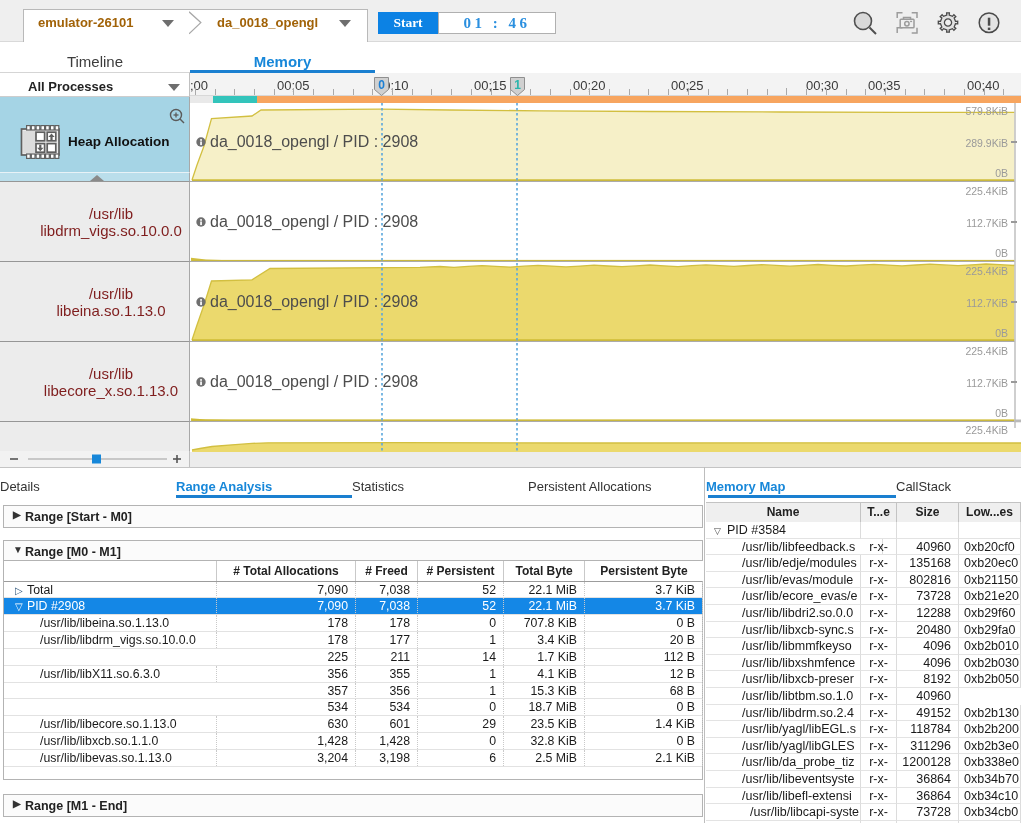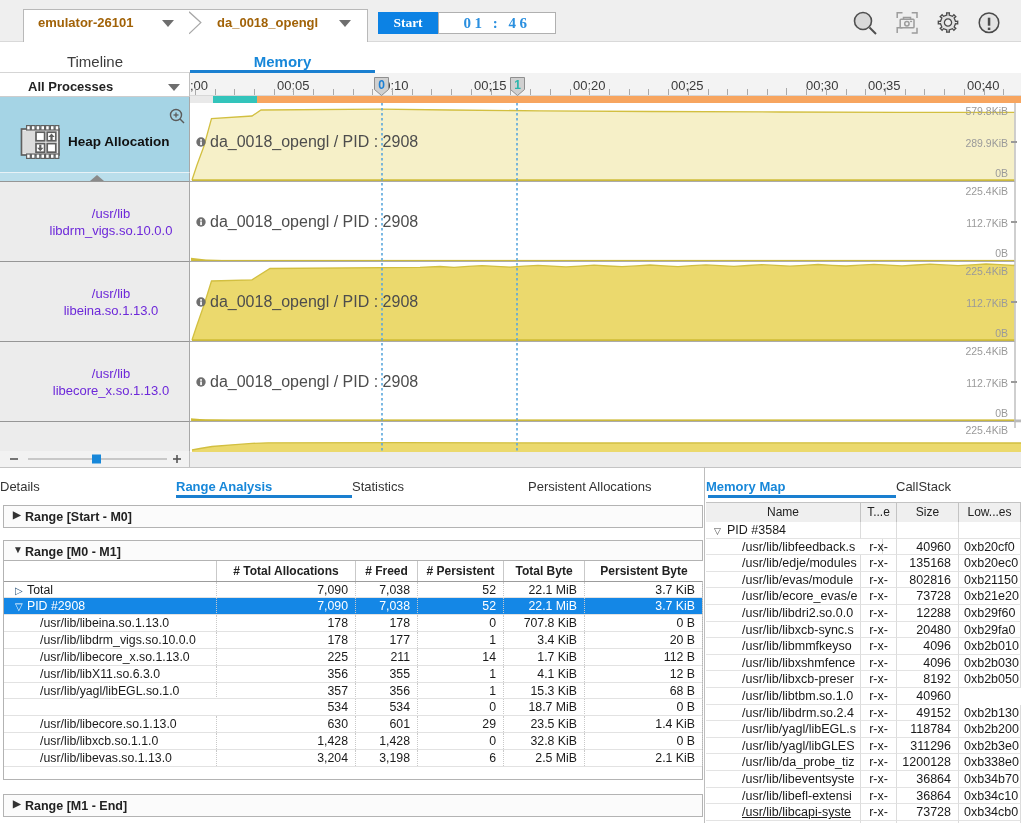--- a/index.html
+++ b/index.html
@@ -25,21 +25,21 @@
 .mtab.sel { color:#1787d9; font-weight:bold; }
 #memul { position:absolute; left:190px; top:70px; width:185px; height:4px; background:#1a7fd0; }
 #allproc { position:absolute; left:0; top:72px; width:190px; height:25px; background:#fff;
   border-top:1px solid #d5d5d5; border-bottom:1px solid #cdcdcd; border-right:1px solid #c0c0c0; }
 #allproc .t { position:absolute; left:28px; top:6px; font-size:13px; font-weight:bold; color:#222; }
 #allproc .arr { position:absolute; left:168px; top:11px; width:0; height:0;
   border-left:6px solid transparent; border-right:6px solid transparent; border-top:7px solid #6e6e6e; }
 .lrow { position:absolute; left:0; width:190px; background:#ececec;
   border-right:1px solid #a8a8a8; border-top:1px solid #969696; }
 .lrow .lbl { position:absolute; left:0; width:222px; text-align:center;
-  font-size:13px; color:#6d28d9; line-height:17px; }
+  font-size:15px; color:#7f1d1d; line-height:17px; }
 #heaprow { position:absolute; left:0; top:97px; width:190px; height:75px;
   background:#a5d4e5; border-right:1px solid #a8a8a8; }
 #heapstrip { position:absolute; left:0; top:172px; width:190px; height:9px;
   background:#badeeb; border-top:1px solid #e8f2f7; border-right:1px solid #a8a8a8; }
 #heaptri { position:absolute; left:90px; top:175px; width:0; height:0;
   border-left:7px solid transparent; border-right:7px solid transparent;
   border-bottom:6px solid #8a8a8a; }
 #heaplbl { position:absolute; left:68px; top:134px; font-size:13.5px; font-weight:bold; color:#111; }
 #ruler { position:absolute; left:190px; top:73px; width:831px; height:23px; background:#f3f3f3;
   border-bottom:1px solid #d8d8d8; overflow:hidden; }
@@ -64,21 +64,21 @@
 #ltable { position:absolute; left:3px; top:561px; width:700px; height:219px;
   border:1px solid #b3b3b3; border-top:none; background:#fff; }
 .lth { position:absolute; top:0; height:20px; font-size:12px; font-weight:bold; color:#222;
   text-align:center; line-height:21px; border-right:1px solid #c9c9c9; background:#fff; }
 .ltr { position:absolute; left:0; width:698px; height:16.3px; font-size:12.3px; color:#1a1a1a; }
 .ltr .c { position:absolute; top:0; height:16.3px; line-height:16.3px; border-right:1px dotted #c9c9c9; }
 .num { text-align:right; padding-right:7px; }
 .ltr.sel { background:#1487e6; color:#fff; }
 #rtable { position:absolute; left:706px; top:467px; width:315px; height:356px; overflow:hidden; }
 .rth { position:absolute; top:35px; height:36px; background:#efefef; font-size:12px;
-  font-weight:normal; color:#222; text-align:center; line-height:19px;
+  font-weight:bold; color:#222; text-align:center; line-height:19px;
   border-right:1px solid #c3c3c3; border-top:1px solid #c3c3c3; border-bottom:1px solid #c3c3c3; }
 .rtr { position:absolute; height:16.6px; font-size:12.5px; color:#1a1a1a; }
 .rtr .c { position:absolute; top:0; height:16.6px; line-height:16.2px; border-right:1px solid #dcdcdc;
   border-bottom:1px solid #e3e3e3; overflow:hidden; white-space:nowrap; }
 </style>
 </head>
 <body>
 <div id="page">
   <div id="toolbar"></div>
   <div class="combo" style="left:23px; width:180px; border-right:none;">
@@ -379,45 +379,39 @@
           <span style="position:absolute; left:36px;">/usr/lib/libdrm_vigs.so.10.0.0</span>
         </div>
         <div class="c num" style="left:213px; width:139px;">178</div>
         <div class="c num" style="left:352px; width:62px;">177</div>
         <div class="c num" style="left:414px; width:86px;">1</div>
         <div class="c num" style="left:500px; width:81px;">3.4 KiB</div>
         <div class="c num" style="left:581px; width:118px;">20 B</div>
       </div>
     <div style="position:absolute; left:0; top:86.9px; width:698px; height:1px; background:#e2e2e2;"></div>
     <div class="ltr" style="top:87.8px;">
-        <div class="c" style="left:0; width:213px; overflow:hidden; white-space:nowrap;">
-          <span style="position:absolute; left:36px;">/usr/lib/libecore_x.so.1.13.0</span>
-        </div>
         <div class="c num" style="left:213px; width:139px;">225</div>
         <div class="c num" style="left:352px; width:62px;">211</div>
         <div class="c num" style="left:414px; width:86px;">14</div>
         <div class="c num" style="left:500px; width:81px;">1.7 KiB</div>
         <div class="c num" style="left:581px; width:118px;">112 B</div>
       </div>
     <div style="position:absolute; left:0; top:103.7px; width:698px; height:1px; background:#e2e2e2;"></div>
     <div class="ltr" style="top:104.6px;">
         <div class="c" style="left:0; width:213px; overflow:hidden; white-space:nowrap;">
           <span style="position:absolute; left:36px;">/usr/lib/libX11.so.6.3.0</span>
         </div>
         <div class="c num" style="left:213px; width:139px;">356</div>
         <div class="c num" style="left:352px; width:62px;">355</div>
         <div class="c num" style="left:414px; width:86px;">1</div>
         <div class="c num" style="left:500px; width:81px;">4.1 KiB</div>
         <div class="c num" style="left:581px; width:118px;">12 B</div>
       </div>
     <div style="position:absolute; left:0; top:120.5px; width:698px; height:1px; background:#e2e2e2;"></div>
     <div class="ltr" style="top:121.5px;">
-        <div class="c" style="left:0; width:213px; overflow:hidden; white-space:nowrap;">
-          <span style="position:absolute; left:36px;">/usr/lib/yagl/libEGL.so.1.0</span>
-        </div>
         <div class="c num" style="left:213px; width:139px;">357</div>
         <div class="c num" style="left:352px; width:62px;">356</div>
         <div class="c num" style="left:414px; width:86px;">1</div>
         <div class="c num" style="left:500px; width:81px;">15.3 KiB</div>
         <div class="c num" style="left:581px; width:118px;">68 B</div>
       </div>
     <div style="position:absolute; left:0; top:137.4px; width:698px; height:1px; background:#e2e2e2;"></div>
     <div class="ltr" style="top:138.3px;">
         <div class="c num" style="left:213px; width:139px;">534</div>
         <div class="c num" style="left:352px; width:62px;">534</div>
@@ -601,21 +595,21 @@
     <div class="rtr" style="left:0; top:320.6px; width:315px; background:#fff;">
         <div class="c" style="left:0; width:155px;">
           <span style="position:absolute; left:36px;">/usr/lib/libefl-extensi</span>
         </div>
         <div class="c" style="left:155px; width:36px; text-align:center;">r-x-</div>
         <div class="c num" style="left:191px; width:62px;">36864</div>
         <div class="c" style="left:253px; width:62px; padding-left:5px;">0xb34c10</div>
       </div>
     <div class="rtr" style="left:0; top:337.2px; width:315px; background:#fff;">
         <div class="c" style="left:0; width:155px;">
-          <span style="position:absolute; left:36px;text-decoration:underline;">/usr/lib/libcapi-syste</span>
+          <span style="position:absolute; left:44px;">/usr/lib/libcapi-syste</span>
         </div>
         <div class="c" style="left:155px; width:36px; text-align:center;">r-x-</div>
         <div class="c num" style="left:191px; width:62px;">73728</div>
         <div class="c" style="left:253px; width:62px; padding-left:5px;">0xb34cb0</div>
       </div>
     <div class="rtr" style="left:0; top:353.8px; width:315px; background:#fff;">
         <div class="c" style="left:0; width:155px;">
           <span style="position:absolute; left:36px;">/usr/lib/libvconf.so.0</span>
         </div>
         <div class="c" style="left:155px; width:36px; text-align:center;">r-x-</div>

